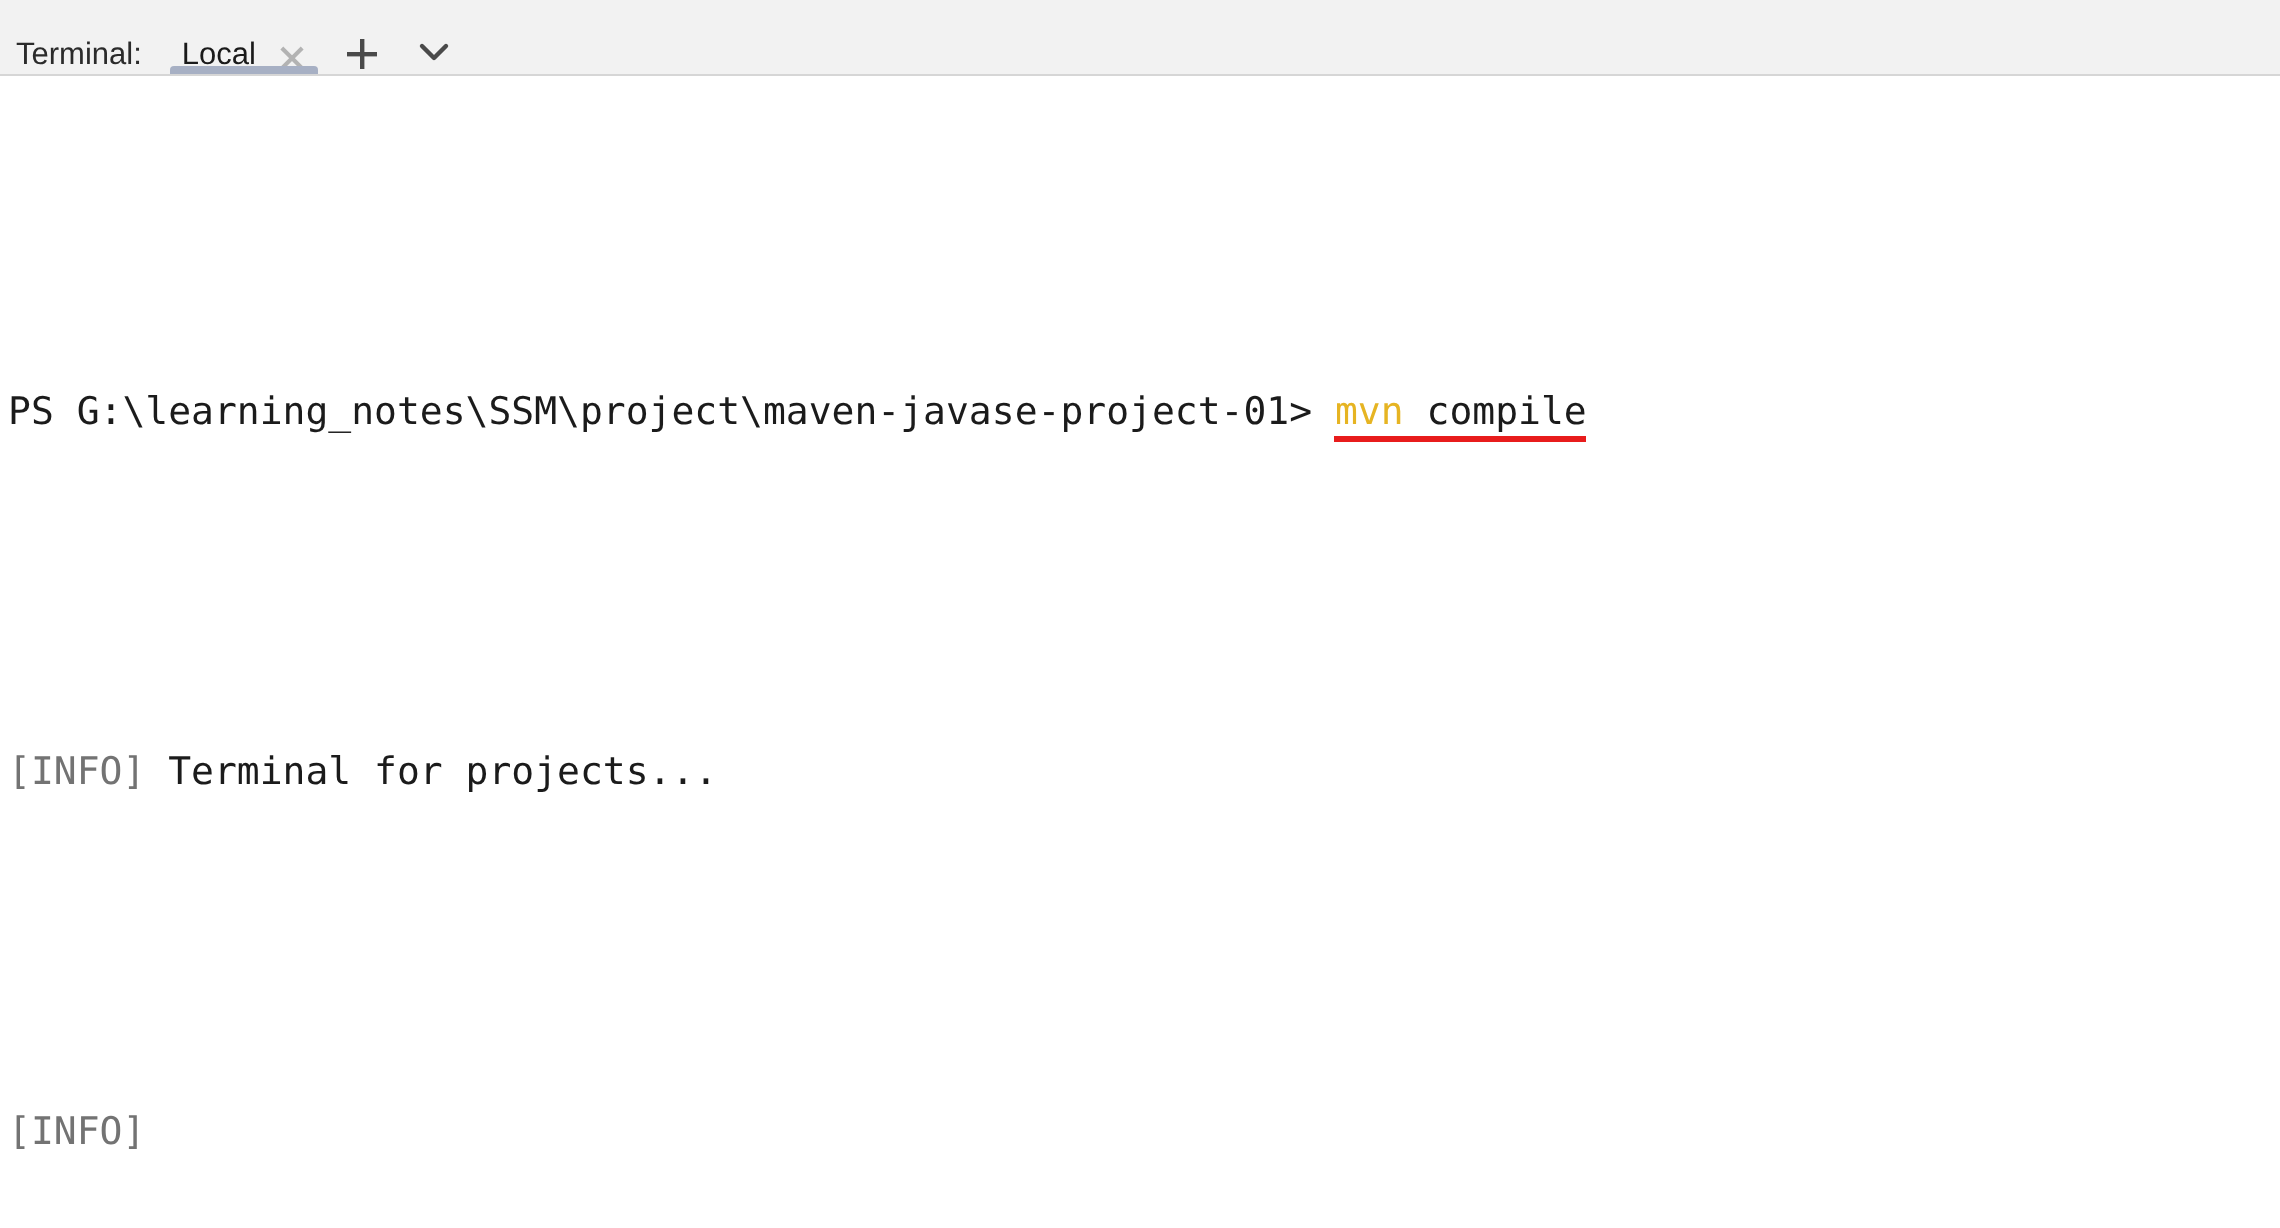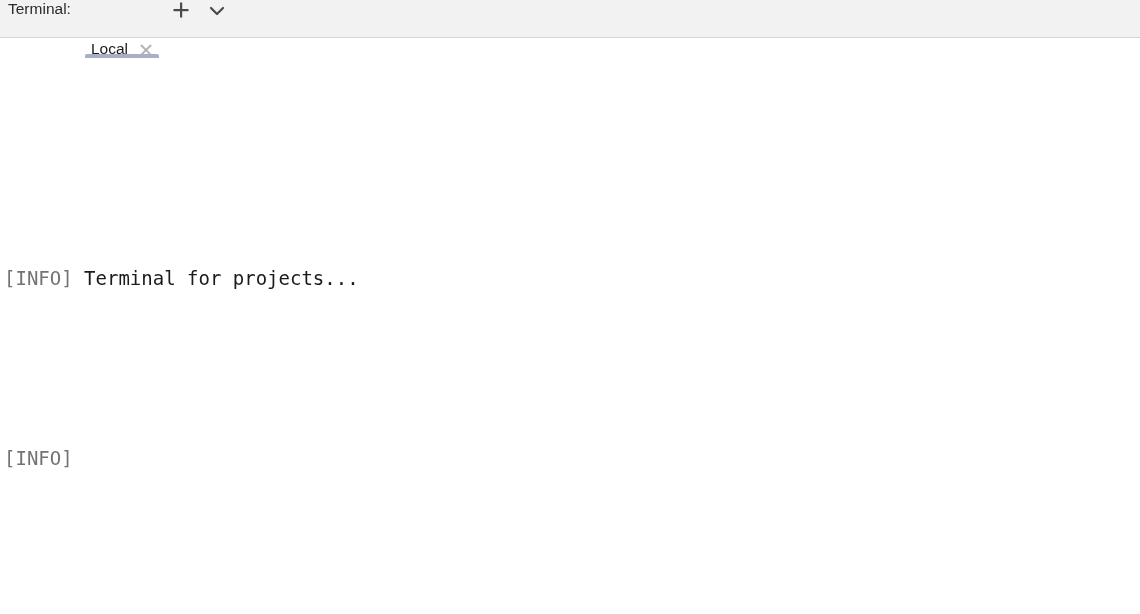--- a/index.html
+++ b/index.html
@@ -13,21 +13,21 @@
     overflow: hidden;
     font-family: "Liberation Sans", sans-serif;
   }
 
   
   .tabbar {
     height: 38px;
     background: #f2f2f2;
     border-bottom: 1px solid #d6d6d6;
     display: flex;
-    align-items: flex-start;
+    align-items: flex-end;
     box-sizing: border-box;
     position: relative;
   }
   .tabbar-label {
     font-size: 15.5px;
     color: #2b2b2b;
     display: flex;
     align-items: center;
     padding: 0 10px 0 8px;
     white-space: nowrap;
@@ -124,20 +124,21 @@
   <div class="tb-btn">
     <svg width="22" height="22" viewBox="0 0 22 22">
       <path d="M5 8 L11 14 L17 8" fill="none" stroke="#4a4a4a" stroke-width="2.2" stroke-linecap="round" stroke-linejoin="round"></path>
     </svg>
   </div>
 </div>
 
 <div class="term">
 
   
+  <div class="line"><span class="c-plain">PS G:\learning_notes\SSM\project\maven-javase-project-01&gt;</span><span class="c-plain"> </span><span class="red-underline"><span class="c-yellow">mvn</span><span class="c-plain"> </span><span class="c-plain">compile</span></span></div>
 
   
   <div class="line"><span class="c-info">[INFO]</span><span class="c-plain"> </span><span class="c-plain">Terminal for projects...</span></div>
 
   
   <div class="line"><span class="c-info">[INFO]</span></div>
 
   
   
 

